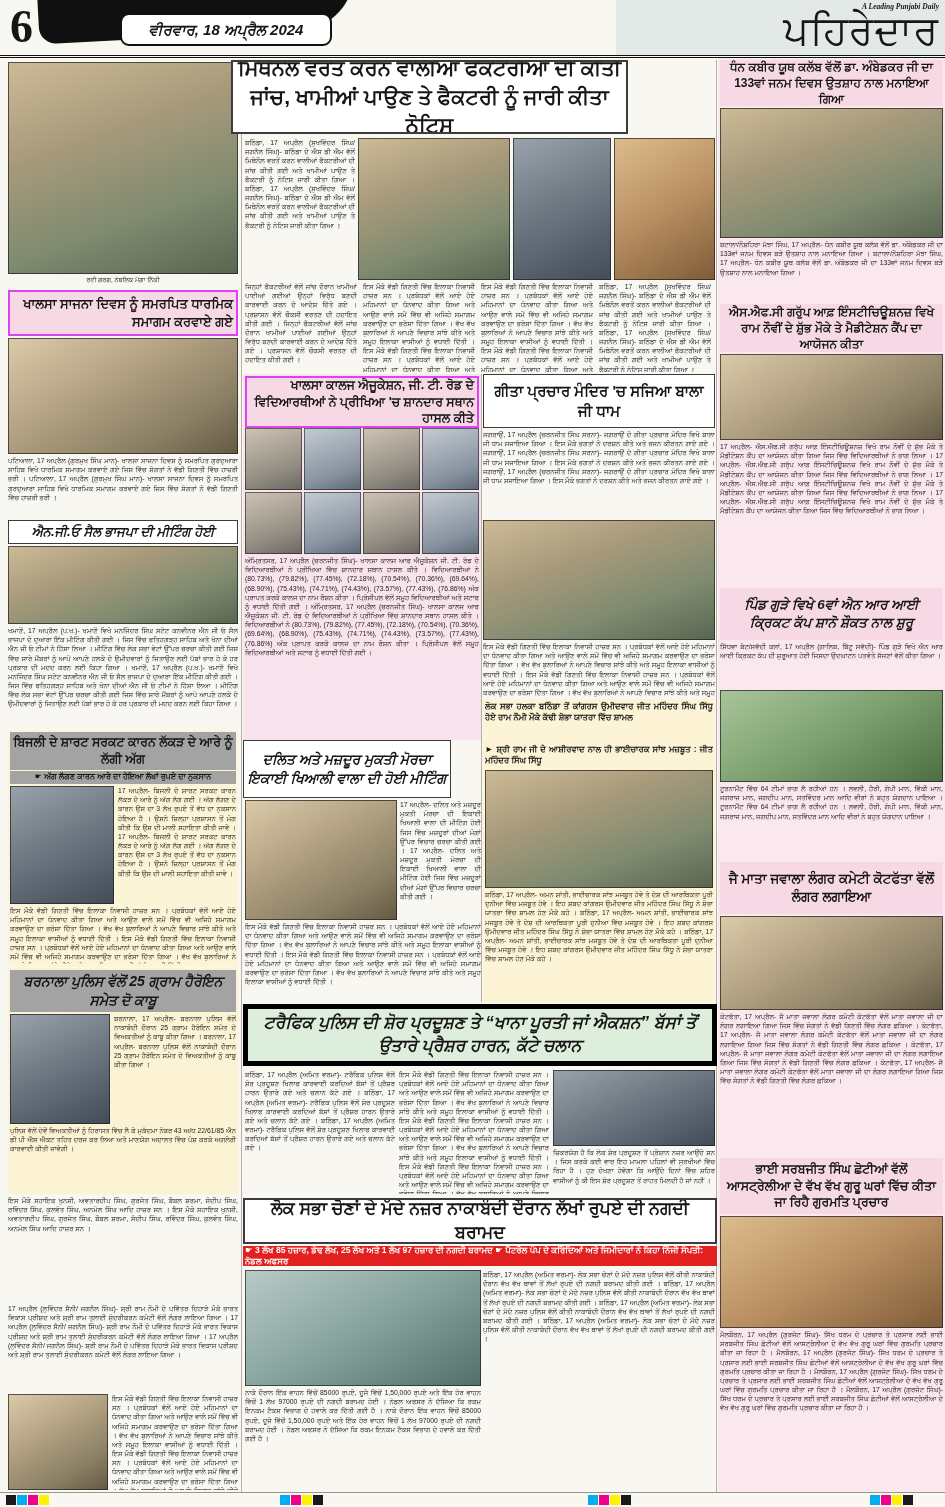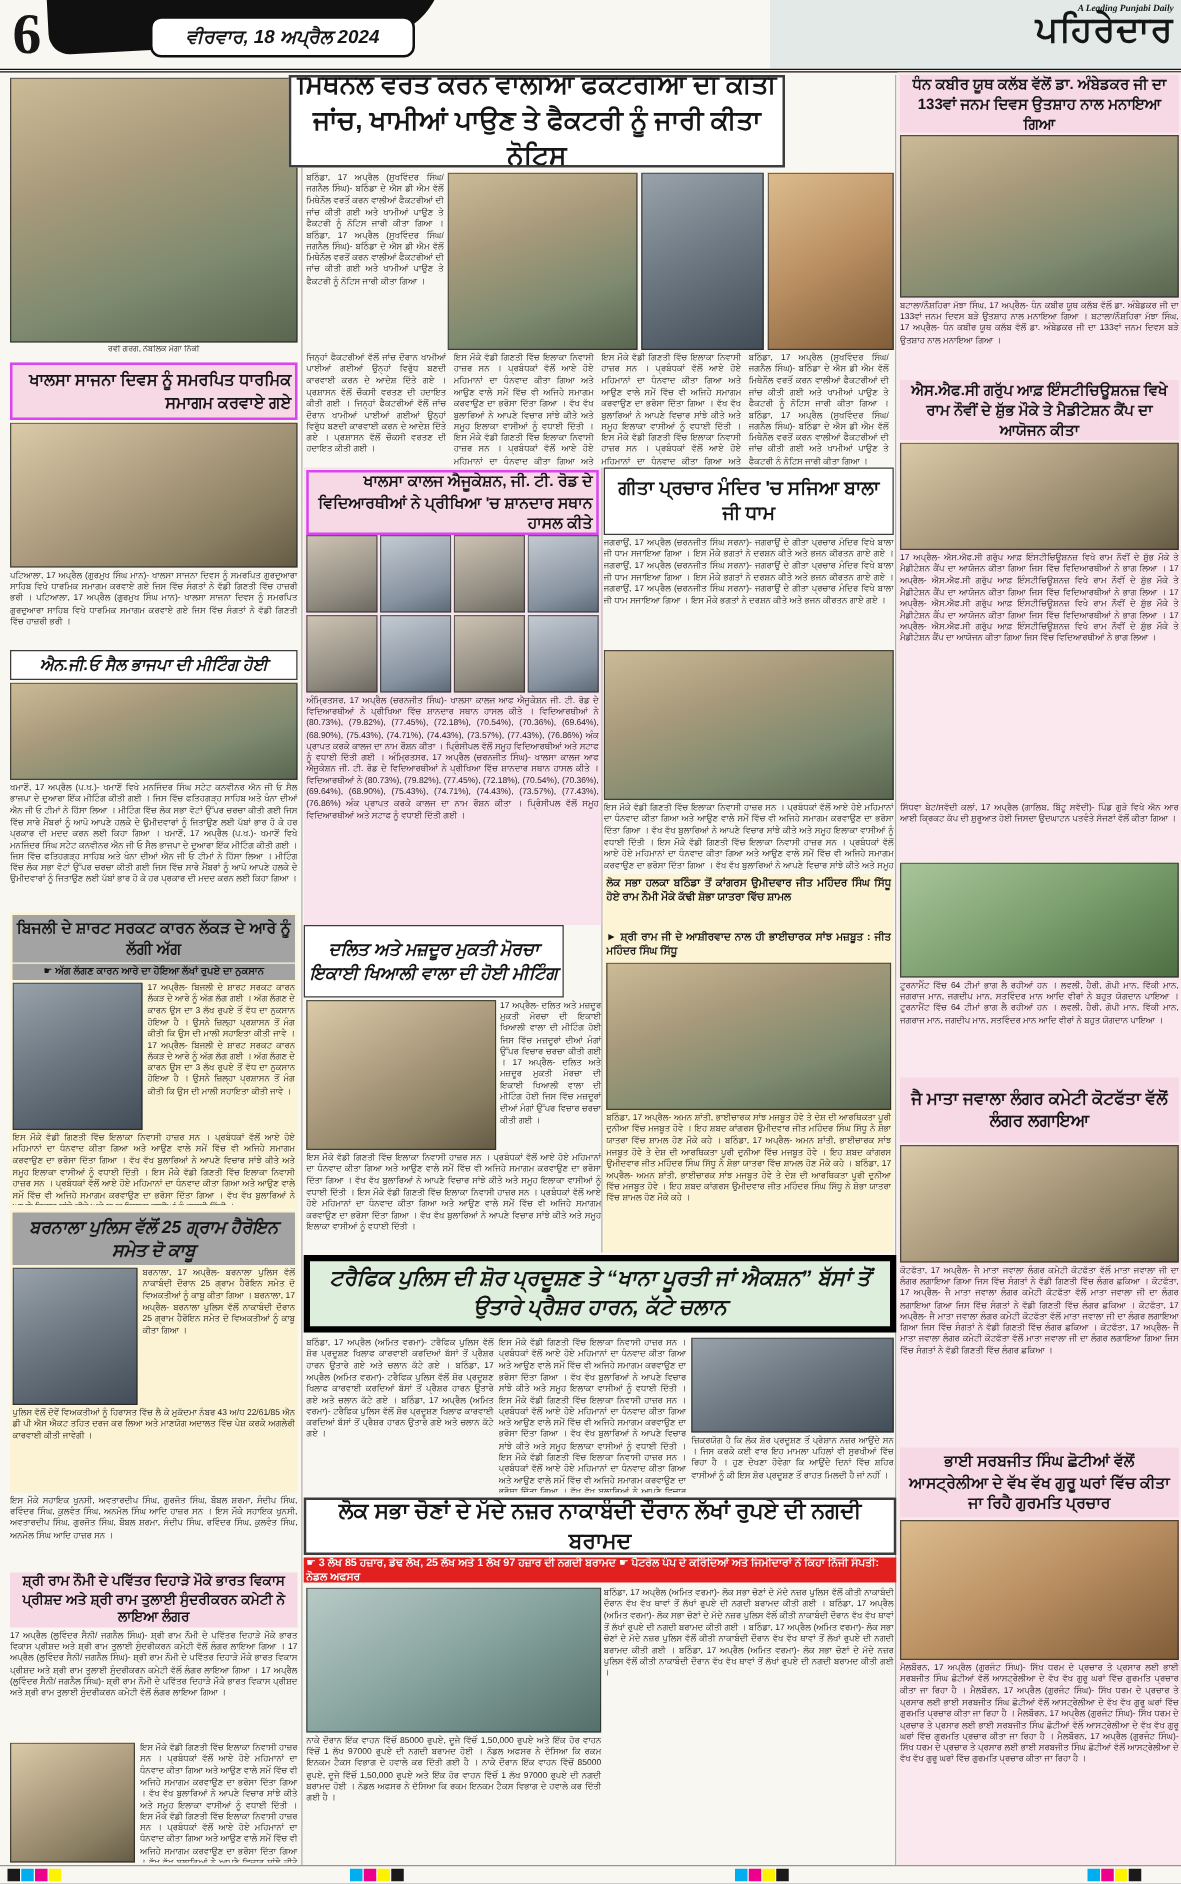--- a/index.html
+++ b/index.html
@@ -29,22 +29,22 @@
   .ph-green{background:linear-gradient(150deg,#a8c59a 0%,#7da06f 50%,#4c6e42 100%);}
   .ph-teal{background:linear-gradient(150deg,#b8cac6 0%,#87a39e 50%,#546f6a 100%);}
   .ph-warm{background:linear-gradient(150deg,#dcbc8d 0%,#b98f62 50%,#7f5c38 100%);}
   
   .hdr-rule{border-top:1px solid #111;border-bottom:1px solid #111;height:3px;}
   .swoosh{background:#101010;border-radius:0 0 90px 26px;transform:rotate(-3deg);}
   .date-pill{background:#fff;border:2px solid #101010;border-radius:9px;
              display:flex;align-items:center;justify-content:center;
              font-weight:bold;font-style:italic;font-size:15px;}
   .masthead{background:#e2e9e7;}
-  .masthead-title{font-family:"Liberation Serif","DejaVu Serif",serif;font-weight:bold;
-                  font-size:28px;line-height:1;text-align:right;letter-spacing:1px;padding-left:15px;}
+  .masthead-title{font-family:"Liberation Serif","DejaVu Serif",serif;font-weight:normal;
+                  font-size:40px;line-height:1;text-align:right;letter-spacing:1px;padding-left:15px;}
   .masthead-tag{font-family:"Liberation Serif","DejaVu Serif",serif;font-weight:bold;
                 font-style:italic;font-size:7.5px;text-align:right;}
   .pagenum{font-family:"Liberation Serif","DejaVu Serif",serif;font-weight:bold;font-size:46px;line-height:1;}
   .redbar{background:#e1201f;color:#fff;font-weight:bold;display:flex;align-items:center;
           justify-content:center;font-size:8.6px;overflow:hidden;padding:0 2px;}
   .vrule{background:#b5b0a6;width:1px;}
   .hline{background:#9b968c;height:1px;}
   
   .grid8{display:grid;grid-template-columns:repeat(4,1fr);grid-template-rows:repeat(2,1fr);gap:2px;}
   .grid8 div{box-shadow:inset 0 0 0 1px rgba(30,30,30,.6);}
@@ -97,21 +97,20 @@
   </div>
 
   <div class="abs" style="left:8px;top:968px;width:230px;height:226px;background:#fbf3d4;">
     <div class="abs hl hl-cream it" style="left:2px;top:2px;width:226px;height:42px;font-size:14px;">ਬਰਨਾਲਾ ਪੁਲਿਸ ਵੱਲੋਂ 25 ਗ੍ਰਾਮ ਹੈਰੋਇਨ ਸਮੇਤ ਦੋ ਕਾਬੂ</div>
     <div class="abs ph ph-dark" style="left:2px;top:46px;width:100px;height:110px;"></div>
     <div class="abs body-txt" style="left:106px;top:46px;width:122px;height:110px;">ਬਰਨਾਲਾ, 17 ਅਪ੍ਰੈਲ- ਬਰਨਾਲਾ ਪੁਲਿਸ ਵੱਲੋਂ ਨਾਕਾਬੰਦੀ ਦੌਰਾਨ 25 ਗ੍ਰਾਮ ਹੈਰੋਇਨ ਸਮੇਤ ਦੋ ਵਿਅਕਤੀਆਂ ਨੂੰ ਕਾਬੂ ਕੀਤਾ ਗਿਆ । ਬਰਨਾਲਾ, 17 ਅਪ੍ਰੈਲ- ਬਰਨਾਲਾ ਪੁਲਿਸ ਵੱਲੋਂ ਨਾਕਾਬੰਦੀ ਦੌਰਾਨ 25 ਗ੍ਰਾਮ ਹੈਰੋਇਨ ਸਮੇਤ ਦੋ ਵਿਅਕਤੀਆਂ ਨੂੰ ਕਾਬੂ ਕੀਤਾ ਗਿਆ ।</div>
     <div class="abs body-txt" style="left:2px;top:158px;width:226px;height:66px;">ਪੁਲਿਸ ਵੱਲੋਂ ਦੋਵੇਂ ਵਿਅਕਤੀਆਂ ਨੂੰ ਹਿਰਾਸਤ ਵਿੱਚ ਲੈ ਕੇ ਮੁਕੱਦਮਾ ਨੰਬਰ 43 ਅ/ਧ 22/61/85 ਐਨ ਡੀ ਪੀ ਐਸ ਐਕਟ ਤਹਿਤ ਦਰਜ ਕਰ ਲਿਆ ਅਤੇ ਮਾਣਯੋਗ ਅਦਾਲਤ ਵਿੱਚ ਪੇਸ਼ ਕਰਕੇ ਅਗਲੇਰੀ ਕਾਰਵਾਈ ਕੀਤੀ ਜਾਵੇਗੀ ।</div>
   </div>
   <div class="abs body-txt" style="left:8px;top:1196px;width:230px;height:58px;">ਇਸ ਮੌਕੇ ਸਹਾਇਕ ਖੁਨਸੀ, ਅਵਤਾਰਦੀਪ ਸਿੰਘ, ਗੁਰਜੋਤ ਸਿੰਘ, ਬੌਬਲ ਸ਼ਰਮਾ, ਸੰਦੀਪ ਸਿੰਘ, ਰਵਿੰਦਰ ਸਿੰਘ, ਕੁਲਵੰਤ ਸਿੰਘ, ਅਨਮੋਲ ਸਿੰਘ ਆਦਿ ਹਾਜ਼ਰ ਸਨ । ਇਸ ਮੌਕੇ ਸਹਾਇਕ ਖੁਨਸੀ, ਅਵਤਾਰਦੀਪ ਸਿੰਘ, ਗੁਰਜੋਤ ਸਿੰਘ, ਬੌਬਲ ਸ਼ਰਮਾ, ਸੰਦੀਪ ਸਿੰਘ, ਰਵਿੰਦਰ ਸਿੰਘ, ਕੁਲਵੰਤ ਸਿੰਘ, ਅਨਮੋਲ ਸਿੰਘ ਆਦਿ ਹਾਜ਼ਰ ਸਨ ।</div>
 
-  <div class="abs hl hl-pink-borderless" style="left:8px;top:1258px;width:230px;height:44px;font-size:11px;">ਸ਼੍ਰੀ ਰਾਮ ਨੌਮੀ ਦੇ ਪਵਿੱਤਰ ਦਿਹਾੜੇ ਮੌਕੇ ਭਾਰਤ ਵਿਕਾਸ ਪ੍ਰੀਸ਼ਦ ਅਤੇ ਸ਼੍ਰੀ ਰਾਮ ਤੁਲਾਈ ਸੁੰਦਰੀਕਰਨ ਕਮੇਟੀ ਨੇ ਲਾਇਆ ਲੰਗਰ</div>
   <div class="abs body-txt" style="left:8px;top:1304px;width:230px;height:88px;">17 ਅਪ੍ਰੈਲ (ਲੁਵਿੰਦਰ ਸੈਨੀ/ ਜਗਨੈਲ ਸਿੰਘ)- ਸ਼੍ਰੀ ਰਾਮ ਨੌਮੀ ਦੇ ਪਵਿੱਤਰ ਦਿਹਾੜੇ ਮੌਕੇ ਭਾਰਤ ਵਿਕਾਸ ਪ੍ਰੀਸ਼ਦ ਅਤੇ ਸ਼੍ਰੀ ਰਾਮ ਤੁਲਾਈ ਸੁੰਦਰੀਕਰਨ ਕਮੇਟੀ ਵੱਲੋਂ ਲੰਗਰ ਲਾਇਆ ਗਿਆ । 17 ਅਪ੍ਰੈਲ (ਲੁਵਿੰਦਰ ਸੈਨੀ/ ਜਗਨੈਲ ਸਿੰਘ)- ਸ਼੍ਰੀ ਰਾਮ ਨੌਮੀ ਦੇ ਪਵਿੱਤਰ ਦਿਹਾੜੇ ਮੌਕੇ ਭਾਰਤ ਵਿਕਾਸ ਪ੍ਰੀਸ਼ਦ ਅਤੇ ਸ਼੍ਰੀ ਰਾਮ ਤੁਲਾਈ ਸੁੰਦਰੀਕਰਨ ਕਮੇਟੀ ਵੱਲੋਂ ਲੰਗਰ ਲਾਇਆ ਗਿਆ । 17 ਅਪ੍ਰੈਲ (ਲੁਵਿੰਦਰ ਸੈਨੀ/ ਜਗਨੈਲ ਸਿੰਘ)- ਸ਼੍ਰੀ ਰਾਮ ਨੌਮੀ ਦੇ ਪਵਿੱਤਰ ਦਿਹਾੜੇ ਮੌਕੇ ਭਾਰਤ ਵਿਕਾਸ ਪ੍ਰੀਸ਼ਦ ਅਤੇ ਸ਼੍ਰੀ ਰਾਮ ਤੁਲਾਈ ਸੁੰਦਰੀਕਰਨ ਕਮੇਟੀ ਵੱਲੋਂ ਲੰਗਰ ਲਾਇਆ ਗਿਆ ।</div>
   <div class="abs ph ph-crowd" style="left:8px;top:1394px;width:100px;height:96px;"></div>
   <div class="abs body-txt" style="left:112px;top:1394px;width:126px;height:96px;">ਇਸ ਮੌਕੇ ਵੱਡੀ ਗਿਣਤੀ ਵਿੱਚ ਇਲਾਕਾ ਨਿਵਾਸੀ ਹਾਜ਼ਰ ਸਨ । ਪ੍ਰਬੰਧਕਾਂ ਵੱਲੋਂ ਆਏ ਹੋਏ ਮਹਿਮਾਨਾਂ ਦਾ ਧੰਨਵਾਦ ਕੀਤਾ ਗਿਆ ਅਤੇ ਆਉਣ ਵਾਲੇ ਸਮੇਂ ਵਿੱਚ ਵੀ ਅਜਿਹੇ ਸਮਾਗਮ ਕਰਵਾਉਣ ਦਾ ਭਰੋਸਾ ਦਿੱਤਾ ਗਿਆ । ਵੱਖ ਵੱਖ ਬੁਲਾਰਿਆਂ ਨੇ ਆਪਣੇ ਵਿਚਾਰ ਸਾਂਝੇ ਕੀਤੇ ਅਤੇ ਸਮੂਹ ਇਲਾਕਾ ਵਾਸੀਆਂ ਨੂੰ ਵਧਾਈ ਦਿੱਤੀ । ਇਸ ਮੌਕੇ ਵੱਡੀ ਗਿਣਤੀ ਵਿੱਚ ਇਲਾਕਾ ਨਿਵਾਸੀ ਹਾਜ਼ਰ ਸਨ । ਪ੍ਰਬੰਧਕਾਂ ਵੱਲੋਂ ਆਏ ਹੋਏ ਮਹਿਮਾਨਾਂ ਦਾ ਧੰਨਵਾਦ ਕੀਤਾ ਗਿਆ ਅਤੇ ਆਉਣ ਵਾਲੇ ਸਮੇਂ ਵਿੱਚ ਵੀ ਅਜਿਹੇ ਸਮਾਗਮ ਕਰਵਾਉਣ ਦਾ ਭਰੋਸਾ ਦਿੱਤਾ ਗਿਆ । ਵੱਖ ਵੱਖ ਬੁਲਾਰਿਆਂ ਨੇ ਆਪਣੇ ਵਿਚਾਰ ਸਾਂਝੇ ਕੀਤੇ ਅਤੇ ਸਮੂਹ ਇਲਾਕਾ ਵਾਸੀਆਂ ਨੂੰ ਵਧਾਈ ਦਿੱਤੀ ।</div>
 
   <div class="abs hl hl-white" style="left:231px;top:60px;width:397px;height:74px;font-size:21px;border-width:2px;">ਮਿਥੇਨੌਲ ਵਰਤੋਂ ਕਰਨ ਵਾਲੀਆਂ ਫੈਕਟਰੀਆਂ ਦੀ ਕੀਤੀ ਜਾਂਚ, ਖਾਮੀਆਂ ਪਾਉਣ ਤੇ ਫੈਕਟਰੀ ਨੂੰ ਜਾਰੀ ਕੀਤਾ ਨੋਟਿਸ</div>
   <div class="abs body-txt" style="left:245px;top:138px;width:110px;height:142px;">ਬਠਿੰਡਾ, 17 ਅਪ੍ਰੈਲ (ਸੁਖਵਿੰਦਰ ਸਿੰਘ/ ਜਗਨੈਲ ਸਿੰਘ)- ਬਠਿੰਡਾ ਦੇ ਐਸ ਡੀ ਐਮ ਵੱਲੋਂ ਮਿਥੇਨੌਲ ਵਰਤੋਂ ਕਰਨ ਵਾਲੀਆਂ ਫੈਕਟਰੀਆਂ ਦੀ ਜਾਂਚ ਕੀਤੀ ਗਈ ਅਤੇ ਖਾਮੀਆਂ ਪਾਉਣ ਤੇ ਫੈਕਟਰੀ ਨੂੰ ਨੋਟਿਸ ਜਾਰੀ ਕੀਤਾ ਗਿਆ । ਬਠਿੰਡਾ, 17 ਅਪ੍ਰੈਲ (ਸੁਖਵਿੰਦਰ ਸਿੰਘ/ ਜਗਨੈਲ ਸਿੰਘ)- ਬਠਿੰਡਾ ਦੇ ਐਸ ਡੀ ਐਮ ਵੱਲੋਂ ਮਿਥੇਨੌਲ ਵਰਤੋਂ ਕਰਨ ਵਾਲੀਆਂ ਫੈਕਟਰੀਆਂ ਦੀ ਜਾਂਚ ਕੀਤੀ ਗਈ ਅਤੇ ਖਾਮੀਆਂ ਪਾਉਣ ਤੇ ਫੈਕਟਰੀ ਨੂੰ ਨੋਟਿਸ ਜਾਰੀ ਕੀਤਾ ਗਿਆ ।</div>
   <div class="abs ph ph-people" style="left:358px;top:138px;width:152px;height:142px;"></div>
   <div class="abs ph ph-dark" style="left:513px;top:138px;width:98px;height:142px;"></div>
   <div class="abs ph ph-warm" style="left:614px;top:138px;width:101px;height:142px;"></div>
   <div class="abs body-txt" style="left:245px;top:282px;width:112px;height:90px;">ਜਿਨ੍ਹਾਂ ਫੈਕਟਰੀਆਂ ਵੱਲੋਂ ਜਾਂਚ ਦੌਰਾਨ ਖਾਮੀਆਂ ਪਾਈਆਂ ਗਈਆਂ ਉਨ੍ਹਾਂ ਵਿਰੁੱਧ ਬਣਦੀ ਕਾਰਵਾਈ ਕਰਨ ਦੇ ਆਦੇਸ਼ ਦਿੱਤੇ ਗਏ । ਪ੍ਰਸ਼ਾਸਨ ਵੱਲੋਂ ਚੌਕਸੀ ਵਰਤਣ ਦੀ ਹਦਾਇਤ ਕੀਤੀ ਗਈ । ਜਿਨ੍ਹਾਂ ਫੈਕਟਰੀਆਂ ਵੱਲੋਂ ਜਾਂਚ ਦੌਰਾਨ ਖਾਮੀਆਂ ਪਾਈਆਂ ਗਈਆਂ ਉਨ੍ਹਾਂ ਵਿਰੁੱਧ ਬਣਦੀ ਕਾਰਵਾਈ ਕਰਨ ਦੇ ਆਦੇਸ਼ ਦਿੱਤੇ ਗਏ । ਪ੍ਰਸ਼ਾਸਨ ਵੱਲੋਂ ਚੌਕਸੀ ਵਰਤਣ ਦੀ ਹਦਾਇਤ ਕੀਤੀ ਗਈ ।</div>
@@ -166,20 +165,21 @@
   <div class="abs" style="left:718px;top:58px;width:227px;height:1434px;background:#fbe8ee;"></div>
 
   <div class="abs hl hl-pink-borderless" style="left:720px;top:60px;width:223px;height:46px;font-size:12px;">ਧੰਨ ਕਬੀਰ ਯੂਥ ਕਲੱਬ ਵੱਲੋਂ ਡਾ. ਅੰਬੇਡਕਰ ਜੀ ਦਾ 133ਵਾਂ ਜਨਮ ਦਿਵਸ ਉਤਸ਼ਾਹ ਨਾਲ ਮਨਾਇਆ ਗਿਆ</div>
   <div class="abs ph ph-people" style="left:720px;top:108px;width:223px;height:130px;"></div>
   <div class="abs body-txt" style="left:720px;top:240px;width:223px;height:62px;">ਬਟਾਲਾ/ਨੌਸ਼ਹਿਰਾ ਮੱਝਾ ਸਿੰਘ, 17 ਅਪ੍ਰੈਲ- ਧੰਨ ਕਬੀਰ ਯੂਥ ਕਲੱਬ ਵੱਲੋਂ ਡਾ. ਅੰਬੇਡਕਰ ਜੀ ਦਾ 133ਵਾਂ ਜਨਮ ਦਿਵਸ ਬੜੇ ਉਤਸ਼ਾਹ ਨਾਲ ਮਨਾਇਆ ਗਿਆ । ਬਟਾਲਾ/ਨੌਸ਼ਹਿਰਾ ਮੱਝਾ ਸਿੰਘ, 17 ਅਪ੍ਰੈਲ- ਧੰਨ ਕਬੀਰ ਯੂਥ ਕਲੱਬ ਵੱਲੋਂ ਡਾ. ਅੰਬੇਡਕਰ ਜੀ ਦਾ 133ਵਾਂ ਜਨਮ ਦਿਵਸ ਬੜੇ ਉਤਸ਼ਾਹ ਨਾਲ ਮਨਾਇਆ ਗਿਆ ।</div>
 
   <div class="abs hl hl-pink-borderless" style="left:720px;top:304px;width:223px;height:48px;font-size:12px;">ਐਸ.ਐਫ.ਸੀ ਗਰੁੱਪ ਆਫ਼ ਇੰਸਟੀਚਿਊਸ਼ਨਜ਼ ਵਿਖੇ ਰਾਮ ਨੌਵੀਂ ਦੇ ਸ਼ੁੱਭ ਮੌਕੇ ਤੇ ਮੈਡੀਟੇਸ਼ਨ ਕੈਂਪ ਦਾ ਆਯੋਜਨ ਕੀਤਾ</div>
   <div class="abs ph ph-crowd" style="left:720px;top:354px;width:223px;height:86px;"></div>
   <div class="abs body-txt" style="left:720px;top:442px;width:223px;height:144px;">17 ਅਪ੍ਰੈਲ- ਐਸ.ਐਫ.ਸੀ ਗਰੁੱਪ ਆਫ਼ ਇੰਸਟੀਚਿਊਸ਼ਨਜ਼ ਵਿਖੇ ਰਾਮ ਨੌਵੀਂ ਦੇ ਸ਼ੁੱਭ ਮੌਕੇ ਤੇ ਮੈਡੀਟੇਸ਼ਨ ਕੈਂਪ ਦਾ ਆਯੋਜਨ ਕੀਤਾ ਗਿਆ ਜਿਸ ਵਿੱਚ ਵਿਦਿਆਰਥੀਆਂ ਨੇ ਭਾਗ ਲਿਆ । 17 ਅਪ੍ਰੈਲ- ਐਸ.ਐਫ.ਸੀ ਗਰੁੱਪ ਆਫ਼ ਇੰਸਟੀਚਿਊਸ਼ਨਜ਼ ਵਿਖੇ ਰਾਮ ਨੌਵੀਂ ਦੇ ਸ਼ੁੱਭ ਮੌਕੇ ਤੇ ਮੈਡੀਟੇਸ਼ਨ ਕੈਂਪ ਦਾ ਆਯੋਜਨ ਕੀਤਾ ਗਿਆ ਜਿਸ ਵਿੱਚ ਵਿਦਿਆਰਥੀਆਂ ਨੇ ਭਾਗ ਲਿਆ । 17 ਅਪ੍ਰੈਲ- ਐਸ.ਐਫ.ਸੀ ਗਰੁੱਪ ਆਫ਼ ਇੰਸਟੀਚਿਊਸ਼ਨਜ਼ ਵਿਖੇ ਰਾਮ ਨੌਵੀਂ ਦੇ ਸ਼ੁੱਭ ਮੌਕੇ ਤੇ ਮੈਡੀਟੇਸ਼ਨ ਕੈਂਪ ਦਾ ਆਯੋਜਨ ਕੀਤਾ ਗਿਆ ਜਿਸ ਵਿੱਚ ਵਿਦਿਆਰਥੀਆਂ ਨੇ ਭਾਗ ਲਿਆ । 17 ਅਪ੍ਰੈਲ- ਐਸ.ਐਫ.ਸੀ ਗਰੁੱਪ ਆਫ਼ ਇੰਸਟੀਚਿਊਸ਼ਨਜ਼ ਵਿਖੇ ਰਾਮ ਨੌਵੀਂ ਦੇ ਸ਼ੁੱਭ ਮੌਕੇ ਤੇ ਮੈਡੀਟੇਸ਼ਨ ਕੈਂਪ ਦਾ ਆਯੋਜਨ ਕੀਤਾ ਗਿਆ ਜਿਸ ਵਿੱਚ ਵਿਦਿਆਰਥੀਆਂ ਨੇ ਭਾਗ ਲਿਆ ।</div>
 
+  <div class="abs hl hl-pink-borderless it" style="left:720px;top:588px;width:223px;height:52px;font-size:13.5px;">ਪਿੰਡ ਗੁੜੇ ਵਿਖੇ 6ਵਾਂ ਐਨ ਆਰ ਆਈ ਕ੍ਰਿਕਟ ਕੱਪ ਸ਼ਾਨੋ ਸ਼ੌਕਤ ਨਾਲ ਸ਼ੁਰੂ</div>
   <div class="abs body-txt" style="left:720px;top:642px;width:223px;height:46px;">ਸਿੱਧਵਾ ਬੇਟ/ਸਵੱਦੀ ਕਲਾਂ, 17 ਅਪ੍ਰੈਲ (ਗਾਲਿਬ, ਬਿੱਟੂ ਸਵੱਦੀ)- ਪਿੰਡ ਗੁੜੇ ਵਿਖੇ ਐਨ ਆਰ ਆਈ ਕ੍ਰਿਕਟ ਕੱਪ ਦੀ ਸ਼ੁਰੂਆਤ ਹੋਈ ਜਿਸਦਾ ਉਦਘਾਟਨ ਪਤਵੰਤੇ ਸੱਜਣਾਂ ਵੱਲੋਂ ਕੀਤਾ ਗਿਆ ।</div>
   <div class="abs ph ph-green" style="left:720px;top:690px;width:223px;height:92px;"></div>
   <div class="abs body-txt" style="left:720px;top:784px;width:223px;height:76px;">ਟੂਰਨਾਮੈਂਟ ਵਿੱਚ 64 ਟੀਮਾਂ ਭਾਗ ਲੈ ਰਹੀਆਂ ਹਨ । ਲਵਲੀ, ਹੈਰੀ, ਗੋਪੀ ਮਾਨ, ਵਿੱਕੀ ਮਾਨ, ਜਗਰਾਜ ਮਾਨ, ਜਗਦੀਪ ਮਾਨ, ਸਤਵਿੰਦਰ ਮਾਨ ਆਦਿ ਵੀਰਾਂ ਨੇ ਬਹੁਤ ਯੋਗਦਾਨ ਪਾਇਆ । ਟੂਰਨਾਮੈਂਟ ਵਿੱਚ 64 ਟੀਮਾਂ ਭਾਗ ਲੈ ਰਹੀਆਂ ਹਨ । ਲਵਲੀ, ਹੈਰੀ, ਗੋਪੀ ਮਾਨ, ਵਿੱਕੀ ਮਾਨ, ਜਗਰਾਜ ਮਾਨ, ਜਗਦੀਪ ਮਾਨ, ਸਤਵਿੰਦਰ ਮਾਨ ਆਦਿ ਵੀਰਾਂ ਨੇ ਬਹੁਤ ਯੋਗਦਾਨ ਪਾਇਆ ।</div>
 
   <div class="abs hl hl-pink-borderless" style="left:720px;top:862px;width:223px;height:52px;font-size:13.5px;">ਜੈ ਮਾਤਾ ਜਵਾਲਾ ਲੰਗਰ ਕਮੇਟੀ ਕੋਟਫੱਤਾ ਵੱਲੋਂ ਲੰਗਰ ਲਗਾਇਆ</div>
   <div class="abs ph ph-crowd" style="left:720px;top:916px;width:223px;height:94px;"></div>
   <div class="abs body-txt" style="left:720px;top:1012px;width:223px;height:144px;">ਕੋਟਫੱਤਾ, 17 ਅਪ੍ਰੈਲ- ਜੈ ਮਾਤਾ ਜਵਾਲਾ ਲੰਗਰ ਕਮੇਟੀ ਕੋਟਫੱਤਾ ਵੱਲੋਂ ਮਾਤਾ ਜਵਾਲਾ ਜੀ ਦਾ ਲੰਗਰ ਲਗਾਇਆ ਗਿਆ ਜਿਸ ਵਿੱਚ ਸੰਗਤਾਂ ਨੇ ਵੱਡੀ ਗਿਣਤੀ ਵਿੱਚ ਲੰਗਰ ਛਕਿਆ । ਕੋਟਫੱਤਾ, 17 ਅਪ੍ਰੈਲ- ਜੈ ਮਾਤਾ ਜਵਾਲਾ ਲੰਗਰ ਕਮੇਟੀ ਕੋਟਫੱਤਾ ਵੱਲੋਂ ਮਾਤਾ ਜਵਾਲਾ ਜੀ ਦਾ ਲੰਗਰ ਲਗਾਇਆ ਗਿਆ ਜਿਸ ਵਿੱਚ ਸੰਗਤਾਂ ਨੇ ਵੱਡੀ ਗਿਣਤੀ ਵਿੱਚ ਲੰਗਰ ਛਕਿਆ । ਕੋਟਫੱਤਾ, 17 ਅਪ੍ਰੈਲ- ਜੈ ਮਾਤਾ ਜਵਾਲਾ ਲੰਗਰ ਕਮੇਟੀ ਕੋਟਫੱਤਾ ਵੱਲੋਂ ਮਾਤਾ ਜਵਾਲਾ ਜੀ ਦਾ ਲੰਗਰ ਲਗਾਇਆ ਗਿਆ ਜਿਸ ਵਿੱਚ ਸੰਗਤਾਂ ਨੇ ਵੱਡੀ ਗਿਣਤੀ ਵਿੱਚ ਲੰਗਰ ਛਕਿਆ । ਕੋਟਫੱਤਾ, 17 ਅਪ੍ਰੈਲ- ਜੈ ਮਾਤਾ ਜਵਾਲਾ ਲੰਗਰ ਕਮੇਟੀ ਕੋਟਫੱਤਾ ਵੱਲੋਂ ਮਾਤਾ ਜਵਾਲਾ ਜੀ ਦਾ ਲੰਗਰ ਲਗਾਇਆ ਗਿਆ ਜਿਸ ਵਿੱਚ ਸੰਗਤਾਂ ਨੇ ਵੱਡੀ ਗਿਣਤੀ ਵਿੱਚ ਲੰਗਰ ਛਕਿਆ ।</div>
 
   <div class="abs hl hl-pink-borderless" style="left:720px;top:1158px;width:223px;height:56px;font-size:12.5px;">ਭਾਈ ਸਰਬਜੀਤ ਸਿੰਘ ਛੋਟੀਆਂ ਵੱਲੋਂ ਆਸਟ੍ਰੇਲੀਆ ਦੇ ਵੱਖ ਵੱਖ ਗੁਰੂ ਘਰਾਂ ਵਿੱਚ ਕੀਤਾ ਜਾ ਰਿਹੈ ਗੁਰਮਤਿ ਪ੍ਰਚਾਰ</div>
   <div class="abs ph ph-warm" style="left:720px;top:1216px;width:223px;height:112px;"></div>

